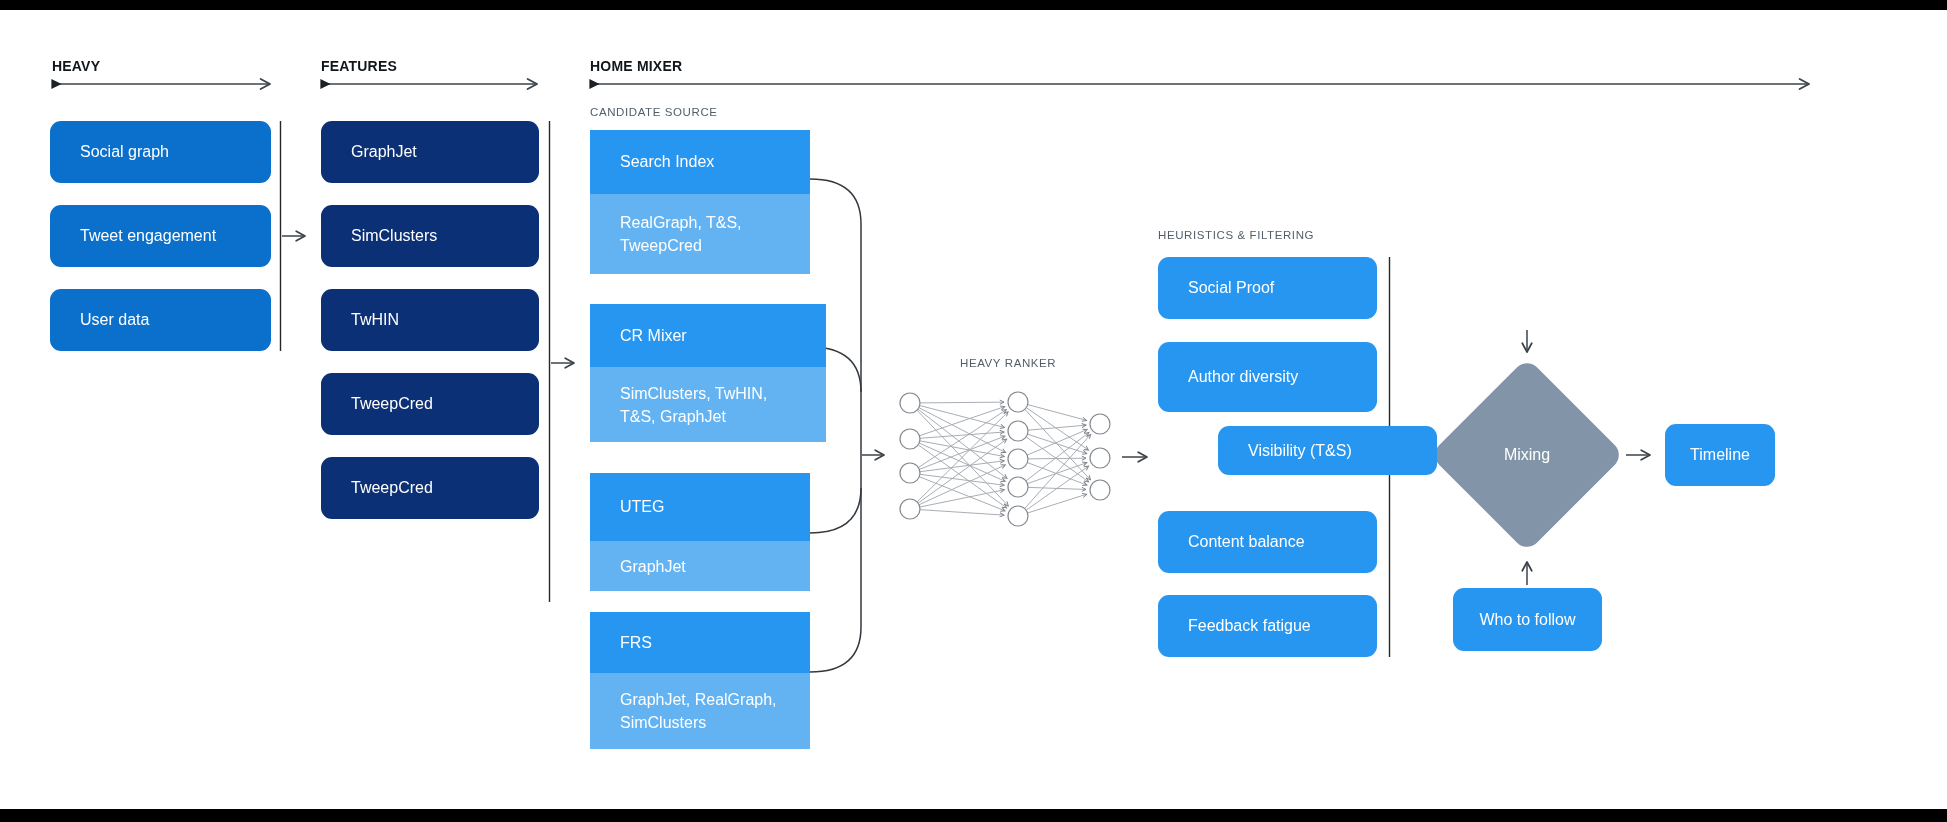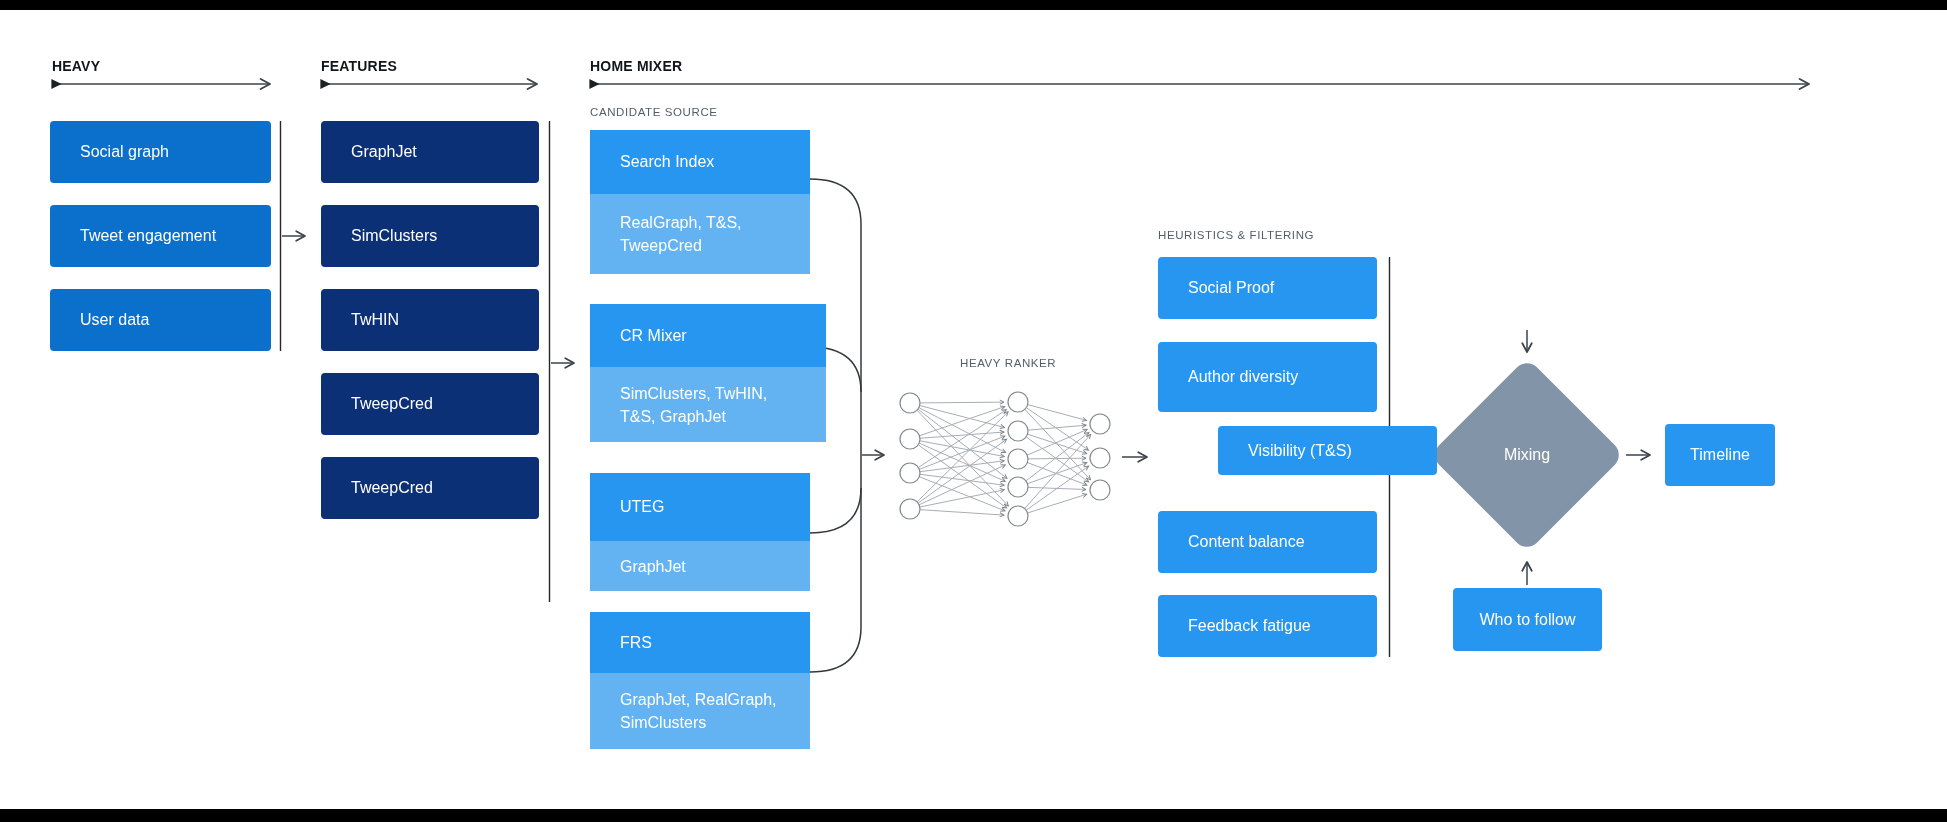--- a/index.html
+++ b/index.html
@@ -18,21 +18,21 @@
   body{background:#e8e8e8;font-family:"Liberation Sans",sans-serif;}
   .canvas{position:relative;width:1947px;height:822px;background:var(--bg);overflow:hidden}
   .bar{position:absolute;left:0;width:100%;background:var(--bar)}
   .bar-top{top:0;height:10px}
   .bar-bottom{top:809px;height:13px}
   svg.overlay{position:absolute;left:0;top:0;width:1947px;height:822px}
 
   .col-header{position:absolute;font-size:14px;font-weight:bold;color:var(--header-text);letter-spacing:.2px;line-height:16px}
   .sub-header{position:absolute;font-size:11.5px;font-weight:normal;color:var(--subheader-text);letter-spacing:.6px;line-height:13px}
 
-  .box{position:absolute;border-radius:4px;color:#fff;font-size:16px;display:flex;align-items:center;padding-left:30px}
+  .box{position:absolute;border-radius:11px;color:#fff;font-size:16px;display:flex;align-items:center;padding-left:30px}
   .box.centered{justify-content:center;padding-left:0}
   .box.deep{background:var(--deep-blue)}
   .box.navy{background:var(--navy)}
   .box.bright{background:var(--bright-blue)}
 
   .cs-box{position:absolute;border-radius:0;overflow:hidden;color:#fff;font-size:16px}
   .cs-head{background:var(--bright-blue);display:flex;align-items:center;padding-left:30px}
   .cs-sub{background:var(--light-blue);display:flex;flex-direction:column;justify-content:center;padding-left:30px}
   .cs-line{line-height:23px}
 

